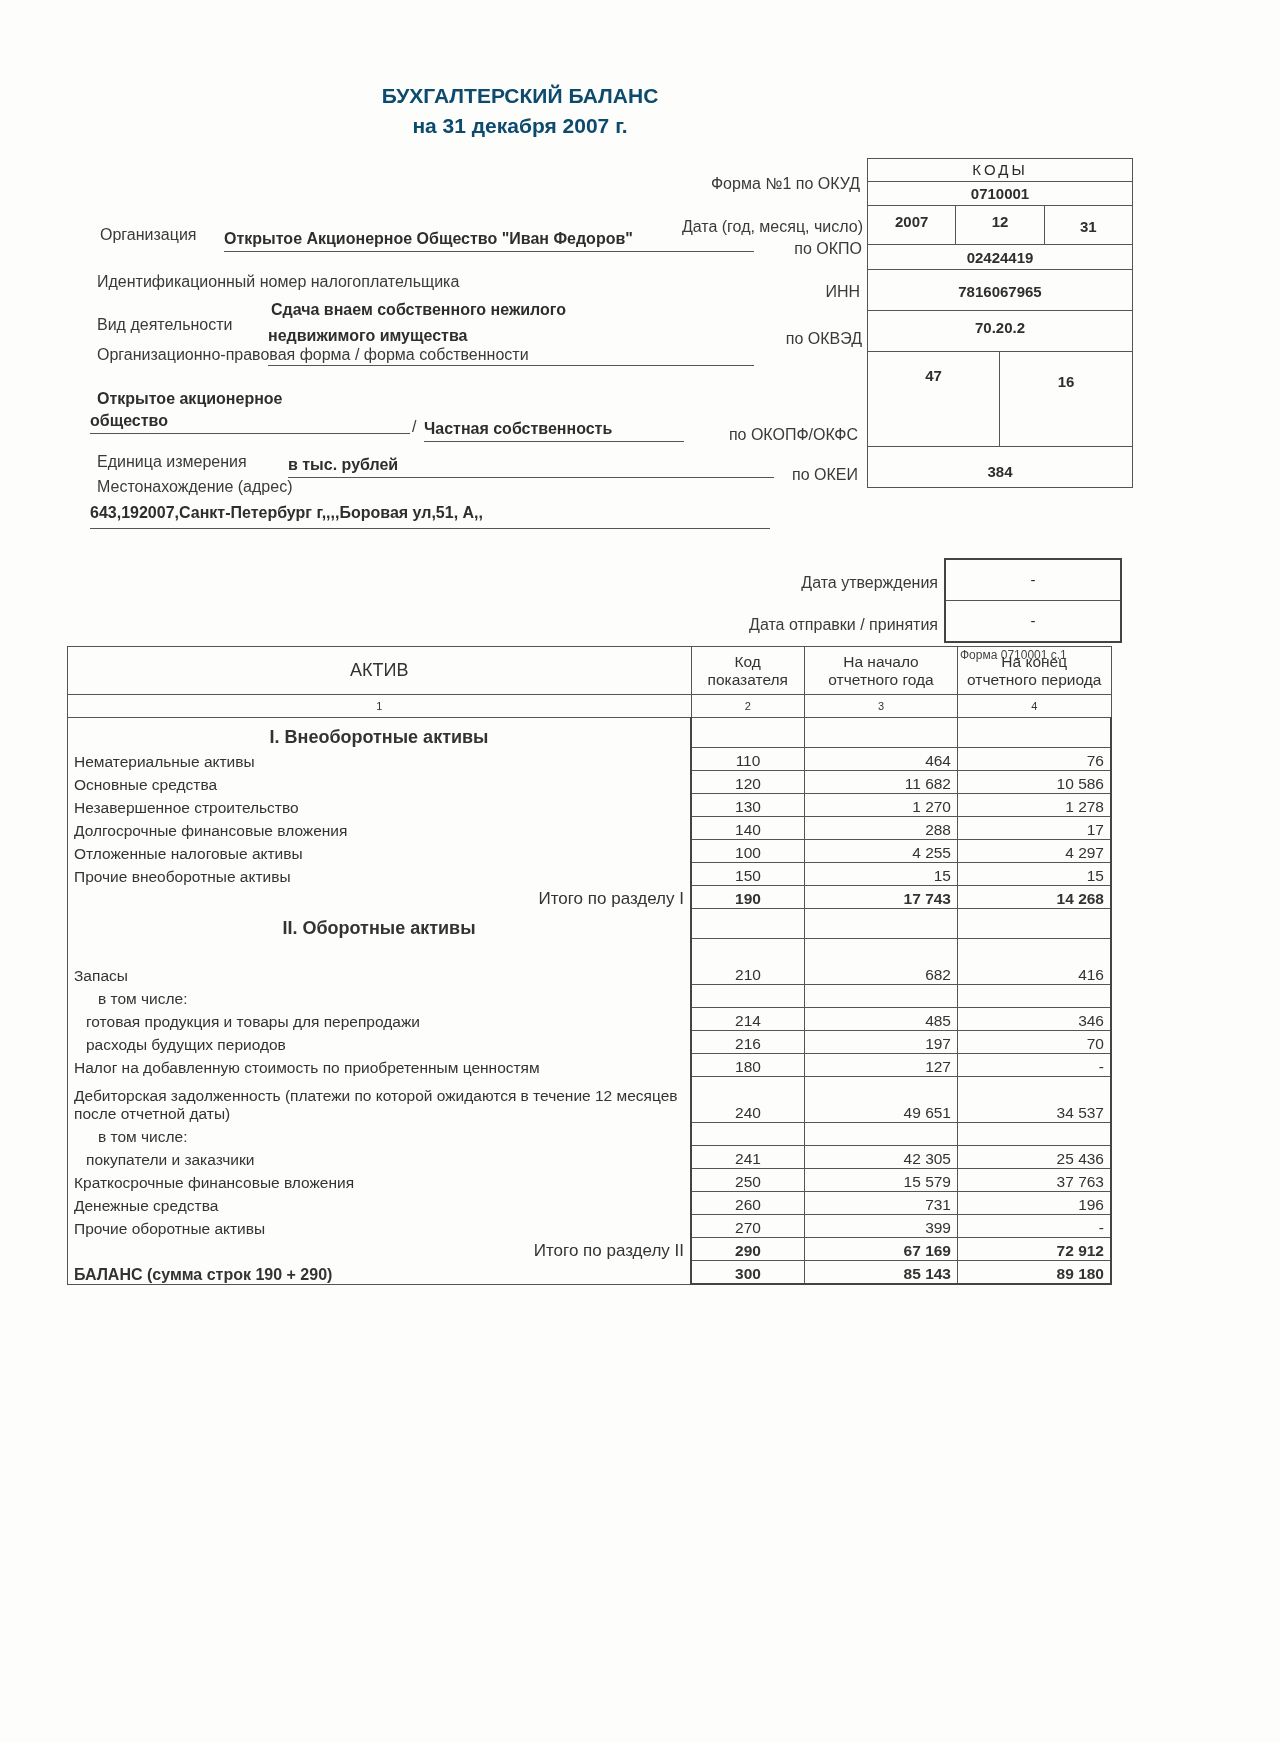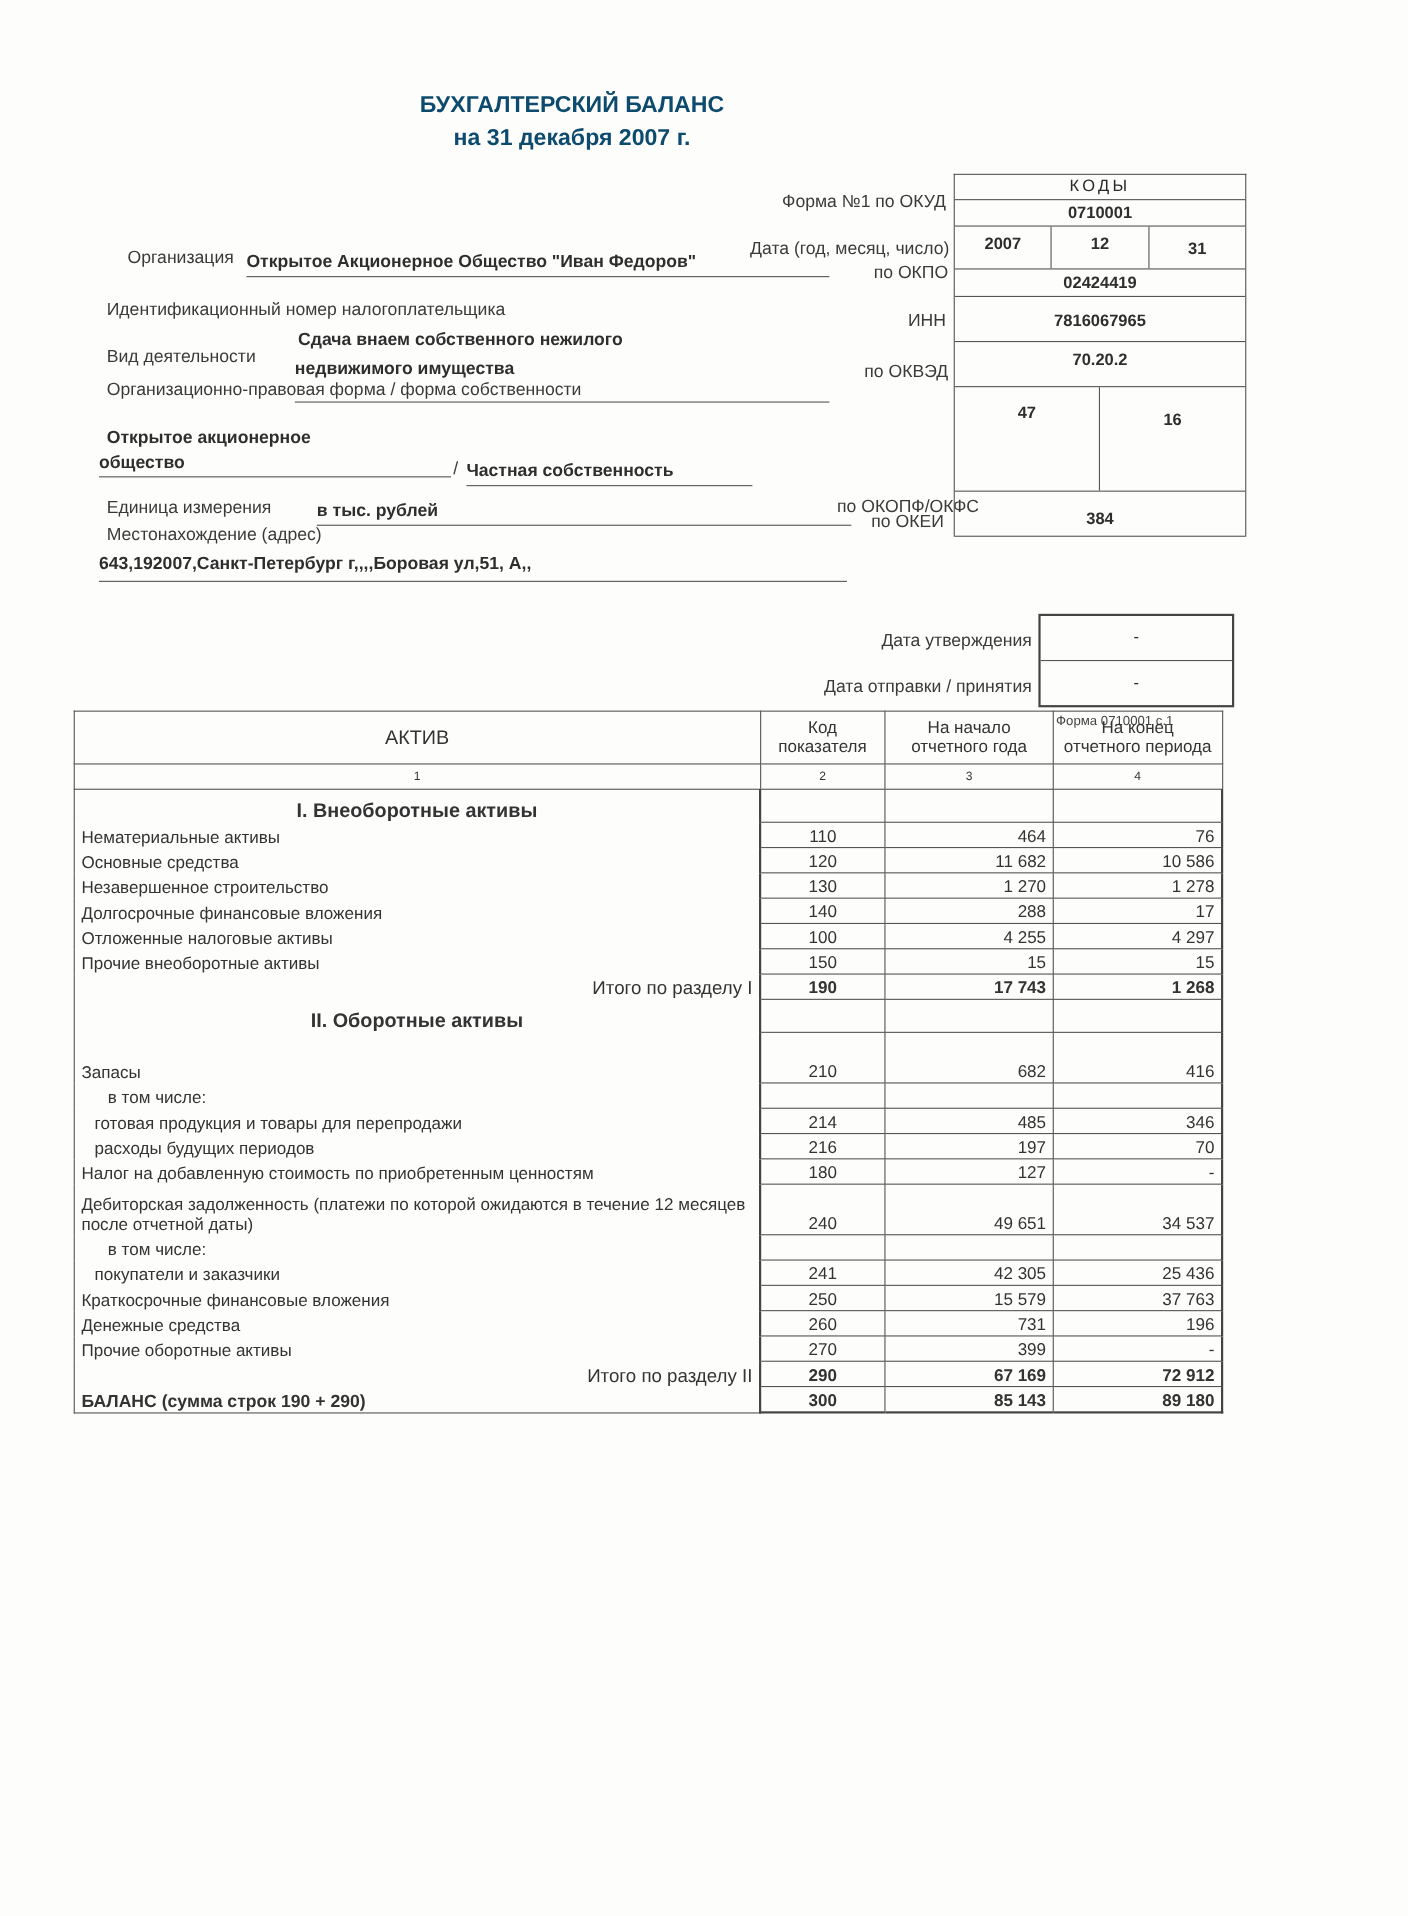--- a/index.html
+++ b/index.html
@@ -37,21 +37,21 @@
 <body>
 
 <div class="abs title" style="top:84px;">БУХГАЛТЕРСКИЙ БАЛАНС</div>
 <div class="abs title" style="top:114px;">на 31 декабря 2007 г.</div>
 
 <div class="abs lbl r" style="left:560px; width:300px; top:175px;">Форма №1 по ОКУД</div>
 <div class="abs lbl r" style="left:560px; width:303px; top:218px;">Дата (год, месяц, число)</div>
 <div class="abs lbl r" style="left:700px; width:162px; top:240px;">по ОКПО</div>
 <div class="abs lbl r" style="left:700px; width:160px; top:283px;">ИНН</div>
 <div class="abs lbl r" style="left:700px; width:162px; top:330px;">по ОКВЭД</div>
-<div class="abs lbl r" style="left:672px; width:218px; top:426px;margin-top:26px;">по ОКОПФ/ОКФС</div>
+<div class="abs lbl r" style="left:640px; width:218px; top:426px;">по ОКОПФ/ОКФС</div>
 <div class="abs lbl r" style="left:700px; width:158px; top:466px;">по ОКЕИ</div>
 
 <div class="abs codes">
   <div class="row" style="height:22px; line-height:22px; letter-spacing:3px;">
       <div class="cell">КОДЫ</div>
     </div>
   <div class="row" style="height:23px; line-height:23px;">
       <div class="cell val" style="font-size:15px;">0710001</div>
     </div>
   <div class="row" style="height:38px; line-height:32px;">
@@ -70,21 +70,21 @@
     </div>
   <div class="row" style="height:94px; line-height:48px;">
     <div class="cell val" style="font-size:15px; flex:0 0 131px;">47</div>
     <div class="cell val" style="font-size:15px; line-height:60px;">16</div>
   </div>
   <div class="row" style="height:40px; line-height:50px;">
       <div class="cell val" style="font-size:15px;">384</div>
     </div>
 </div>
 
-<div class="abs lbl" style="left:100px; top:226px;margin-left:16px;">Организация</div>
+<div class="abs lbl" style="left:100px; top:226px;">Организация</div>
 <div class="abs val uline" style="left:224px; top:230px; width:530px; padding-bottom:3px;">Открытое Акционерное Общество "Иван Федоров"</div>
 
 <div class="abs lbl" style="left:97px; top:273px;">Идентификационный номер налогоплательщика</div>
 
 <div class="abs val" style="left:271px; top:301px;">Сдача внаем собственного нежилого</div>
 <div class="abs lbl" style="left:97px; top:316px;">Вид деятельности</div>
 <div class="abs val uline" style="left:268px; top:327px; width:486px; padding-bottom:20px;">недвижимого имущества</div>
 <div class="abs lbl" style="left:97px; top:346px;">Организационно-правовая форма / форма собственности</div>
 
 <div class="abs val" style="left:97px; top:390px;">Открытое акционерное</div>
@@ -169,21 +169,21 @@
       <tr>
         <td class="name">Прочие внеоборотные активы</td>
         <td class="code">150</td>
         <td class="num">15</td>
         <td class="num2">15</td>
       </tr>
       <tr>
         <td class="name" style="text-align: right; font-size: 17px;">Итого по разделу I</td>
         <td class="code b">190</td>
         <td class="num b">17 743</td>
-        <td class="num2 b">1 268</td>
+        <td class="num2 b">14 268</td>
       </tr>
     </tbody>
   <tbody id="sec2-body">
       <tr class="sec" style="height: 30px;">
         <td class="name">II. Оборотные активы</td>
         <td class="code"></td>
         <td class="num"></td>
         <td class="num2"></td>
       </tr>
       <tr style="height: 46px;">

